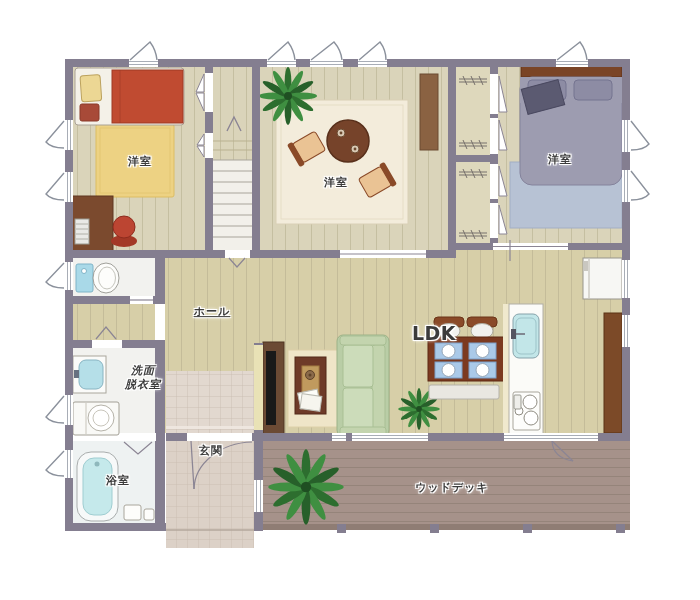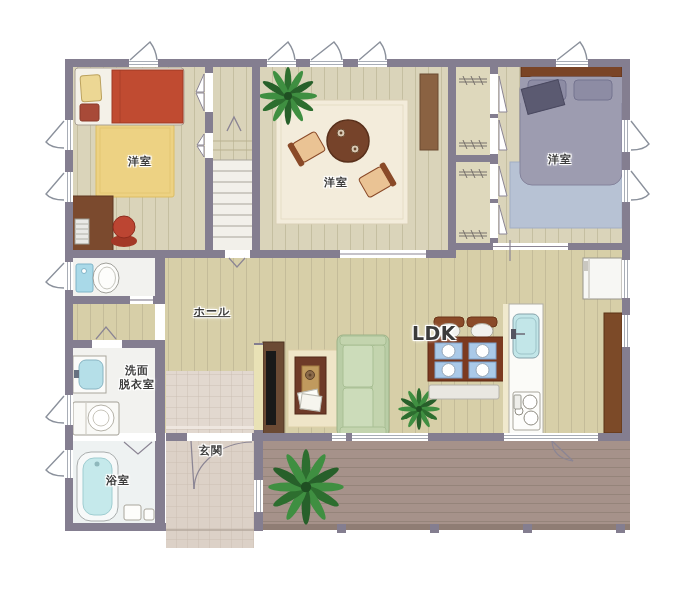--- a/index.html
+++ b/index.html
@@ -395,19 +395,20 @@
 
   <use href="#plantSym" transform="translate(306,487) scale(1.3)"></use>
 </svg>
 
 <div class="room-label" style="left:140px;top:162px;">洋室</div>
 <div class="room-label" style="left:336px;top:183px;">洋室</div>
 <div class="room-label" style="left:560px;top:160px;">洋室</div>
 <div class="room-label" style="left:212px;top:312px;text-decoration:underline;">ホール</div>
 <div class="room-label latin" style="left:434px;top:319px;margin-top:15px;">LDK</div>
 <div class="room-label" style="left:211px;top:404px;margin-top:47px;">玄関</div>
-<div class="room-label" style="left:137px;top:378px;">
+<div class="room-label" style="left:143px;top:378px;font-style:italic;">
   <div class="ln">洗面</div>
   <div class="ln">脱衣室</div>
 </div>
 <div class="room-label" style="left:118px;top:481px;">浴室</div>
+<div class="room-label" style="left:452px;top:488px;">ウッドデッキ</div>
 
 </div>
 
 </body></html>

